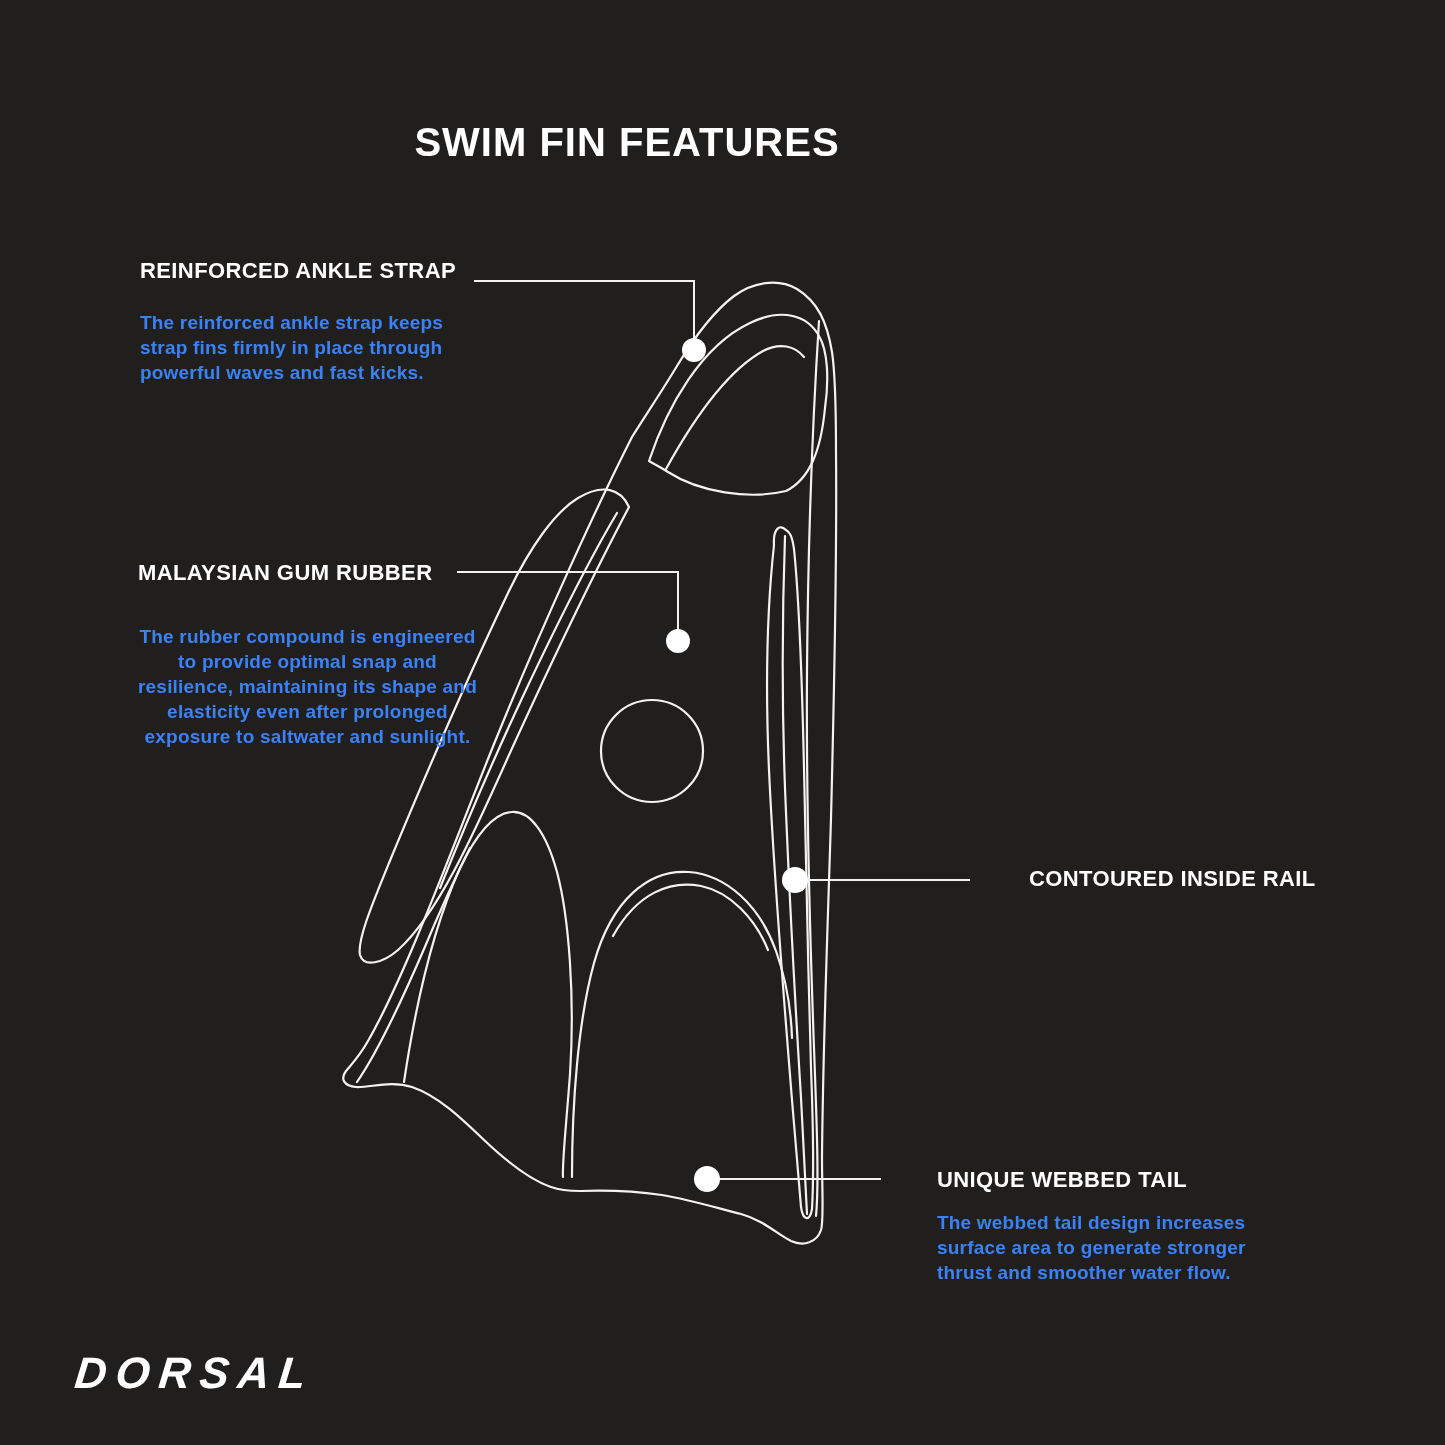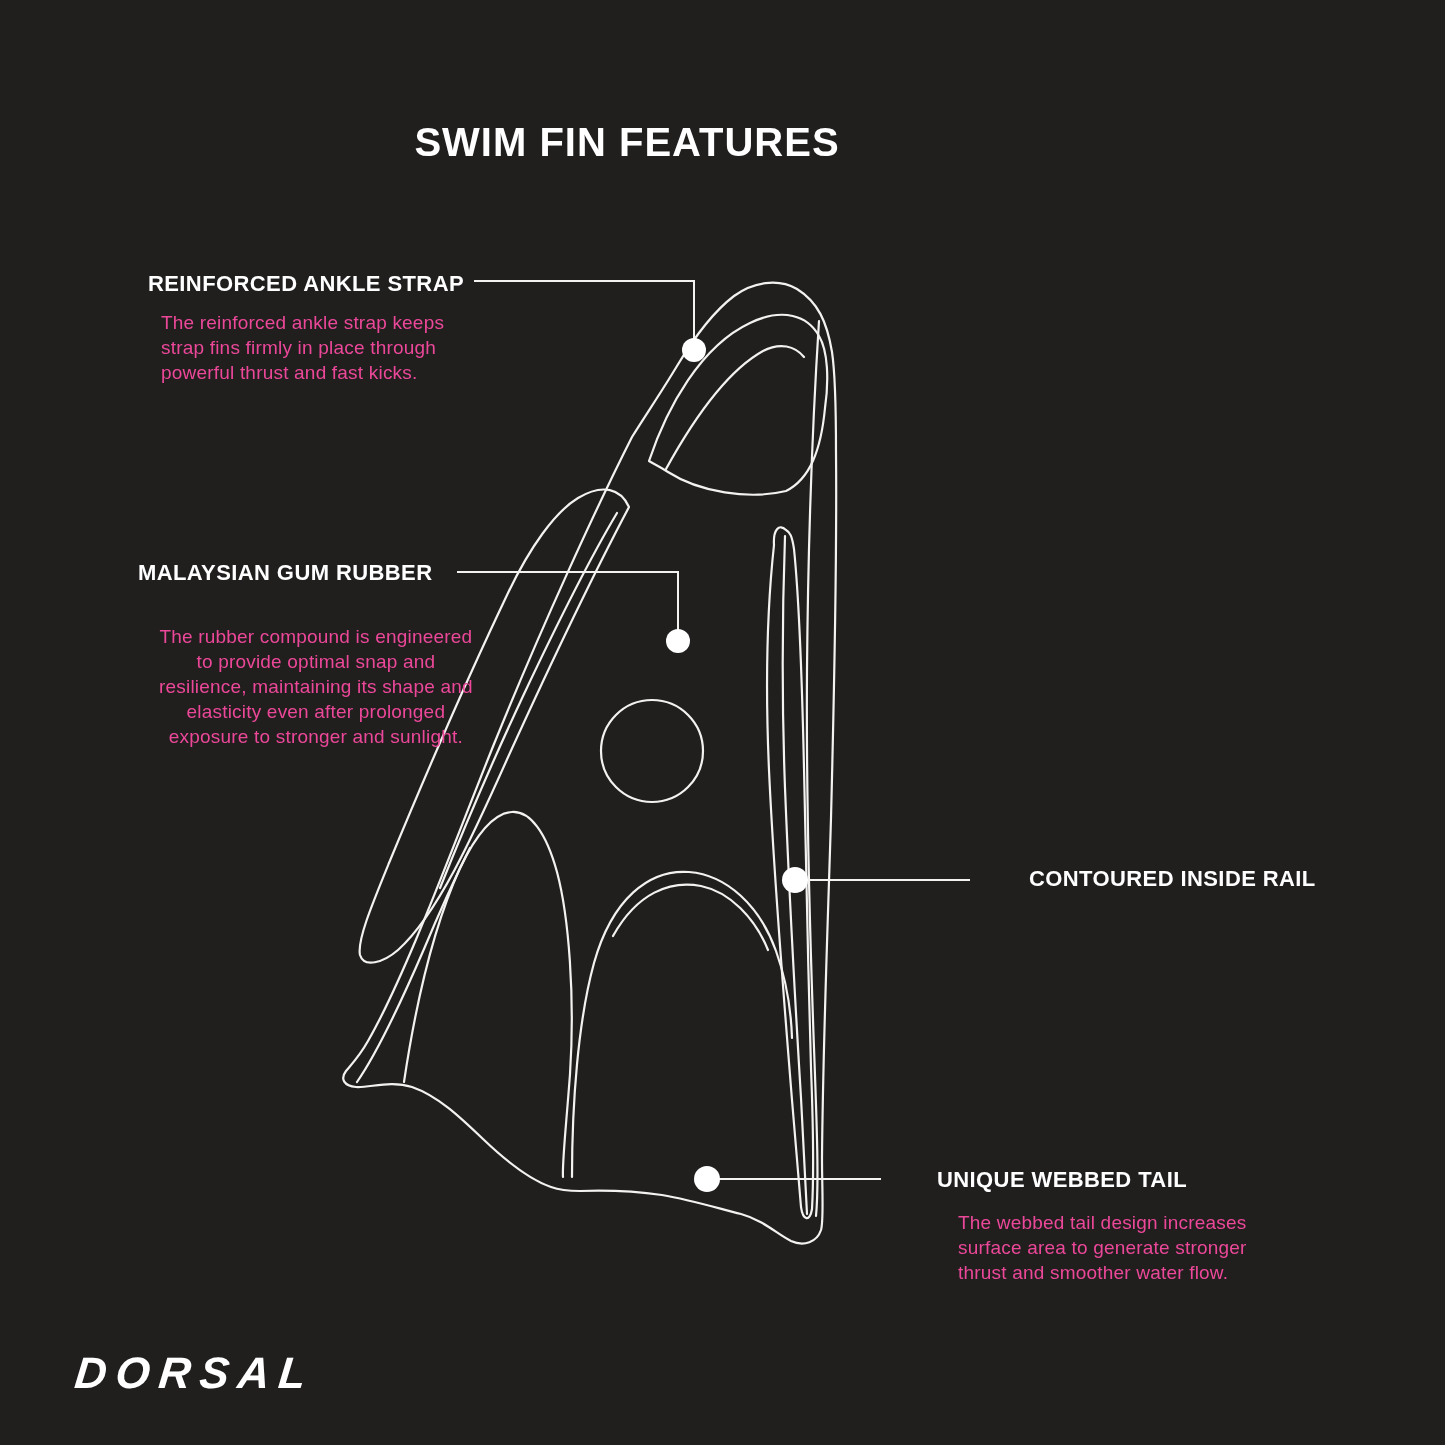--- a/index.html
+++ b/index.html
@@ -23,24 +23,23 @@
   }
   .fin-svg{position:absolute;top:0;left:0;}
   .callout-heading{
     position:absolute;
     color:var(--text);
     font-size:22px;font-weight:700;letter-spacing:0.4px;
     white-space:nowrap;
   }
   .callout-body{
     position:absolute;
-    color:#ec4899;
-    font-size:19px;font-weight:400;letter-spacing:0.2px;
+    color:#3b82f6;
+    font-size:19px;font-weight:700;letter-spacing:0.2px;
     line-height:25px;
-    margin-left:21px;
   }
   .callout-body .line{white-space:nowrap;}
   .brand-logo{
     position:absolute;left:75px;top:1348px;
     color:var(--text);
     font-size:44px;font-weight:700;font-style:italic;
     letter-spacing:9px;
     transform:skewX(-6deg);
   }
 </style>
@@ -135,34 +134,34 @@
     </g>
 
     <g fill="#ffffff" stroke="none">
       <circle cx="694" cy="350" r="12"></circle>
       <circle cx="678" cy="641" r="12"></circle>
       <circle cx="795" cy="880" r="13"></circle>
       <circle cx="707" cy="1179" r="13"></circle>
     </g>
   </svg>
 
-  <div class="callout-heading" style="left:140px;top:271px;margin-left:8px;">REINFORCED ANKLE STRAP</div>
+  <div class="callout-heading" style="left:140px;top:258px;">REINFORCED ANKLE STRAP</div>
   <div class="callout-body" style="left:140px;top:310px;">
     <div class="line">The reinforced ankle strap keeps</div>
     <div class="line">strap fins firmly in place through</div>
-    <div class="line">powerful thrust and fast kicks.</div>
+    <div class="line">powerful waves and fast kicks.</div>
   </div>
 
   <div class="callout-heading" style="left:138px;top:560px;">MALAYSIAN GUM RUBBER</div>
   <div class="callout-body" style="left:138px;top:624px;text-align:center;">
     <div class="line">The rubber compound is engineered</div>
     <div class="line">to provide optimal snap and</div>
     <div class="line">resilience, maintaining its shape and</div>
     <div class="line">elasticity even after prolonged</div>
-    <div class="line">exposure to stronger and sunlight.</div>
+    <div class="line">exposure to saltwater and sunlight.</div>
   </div>
 
   <div class="callout-heading" style="left:1029px;top:866px;">CONTOURED INSIDE RAIL</div>
 
   <div class="callout-heading" style="left:937px;top:1167px;text-align:center;">UNIQUE WEBBED TAIL</div>
   <div class="callout-body" style="left:937px;top:1210px;">
     <div class="line">The webbed tail design increases</div>
     <div class="line">surface area to generate stronger</div>
     <div class="line">thrust and smoother water flow.</div>
   </div>

